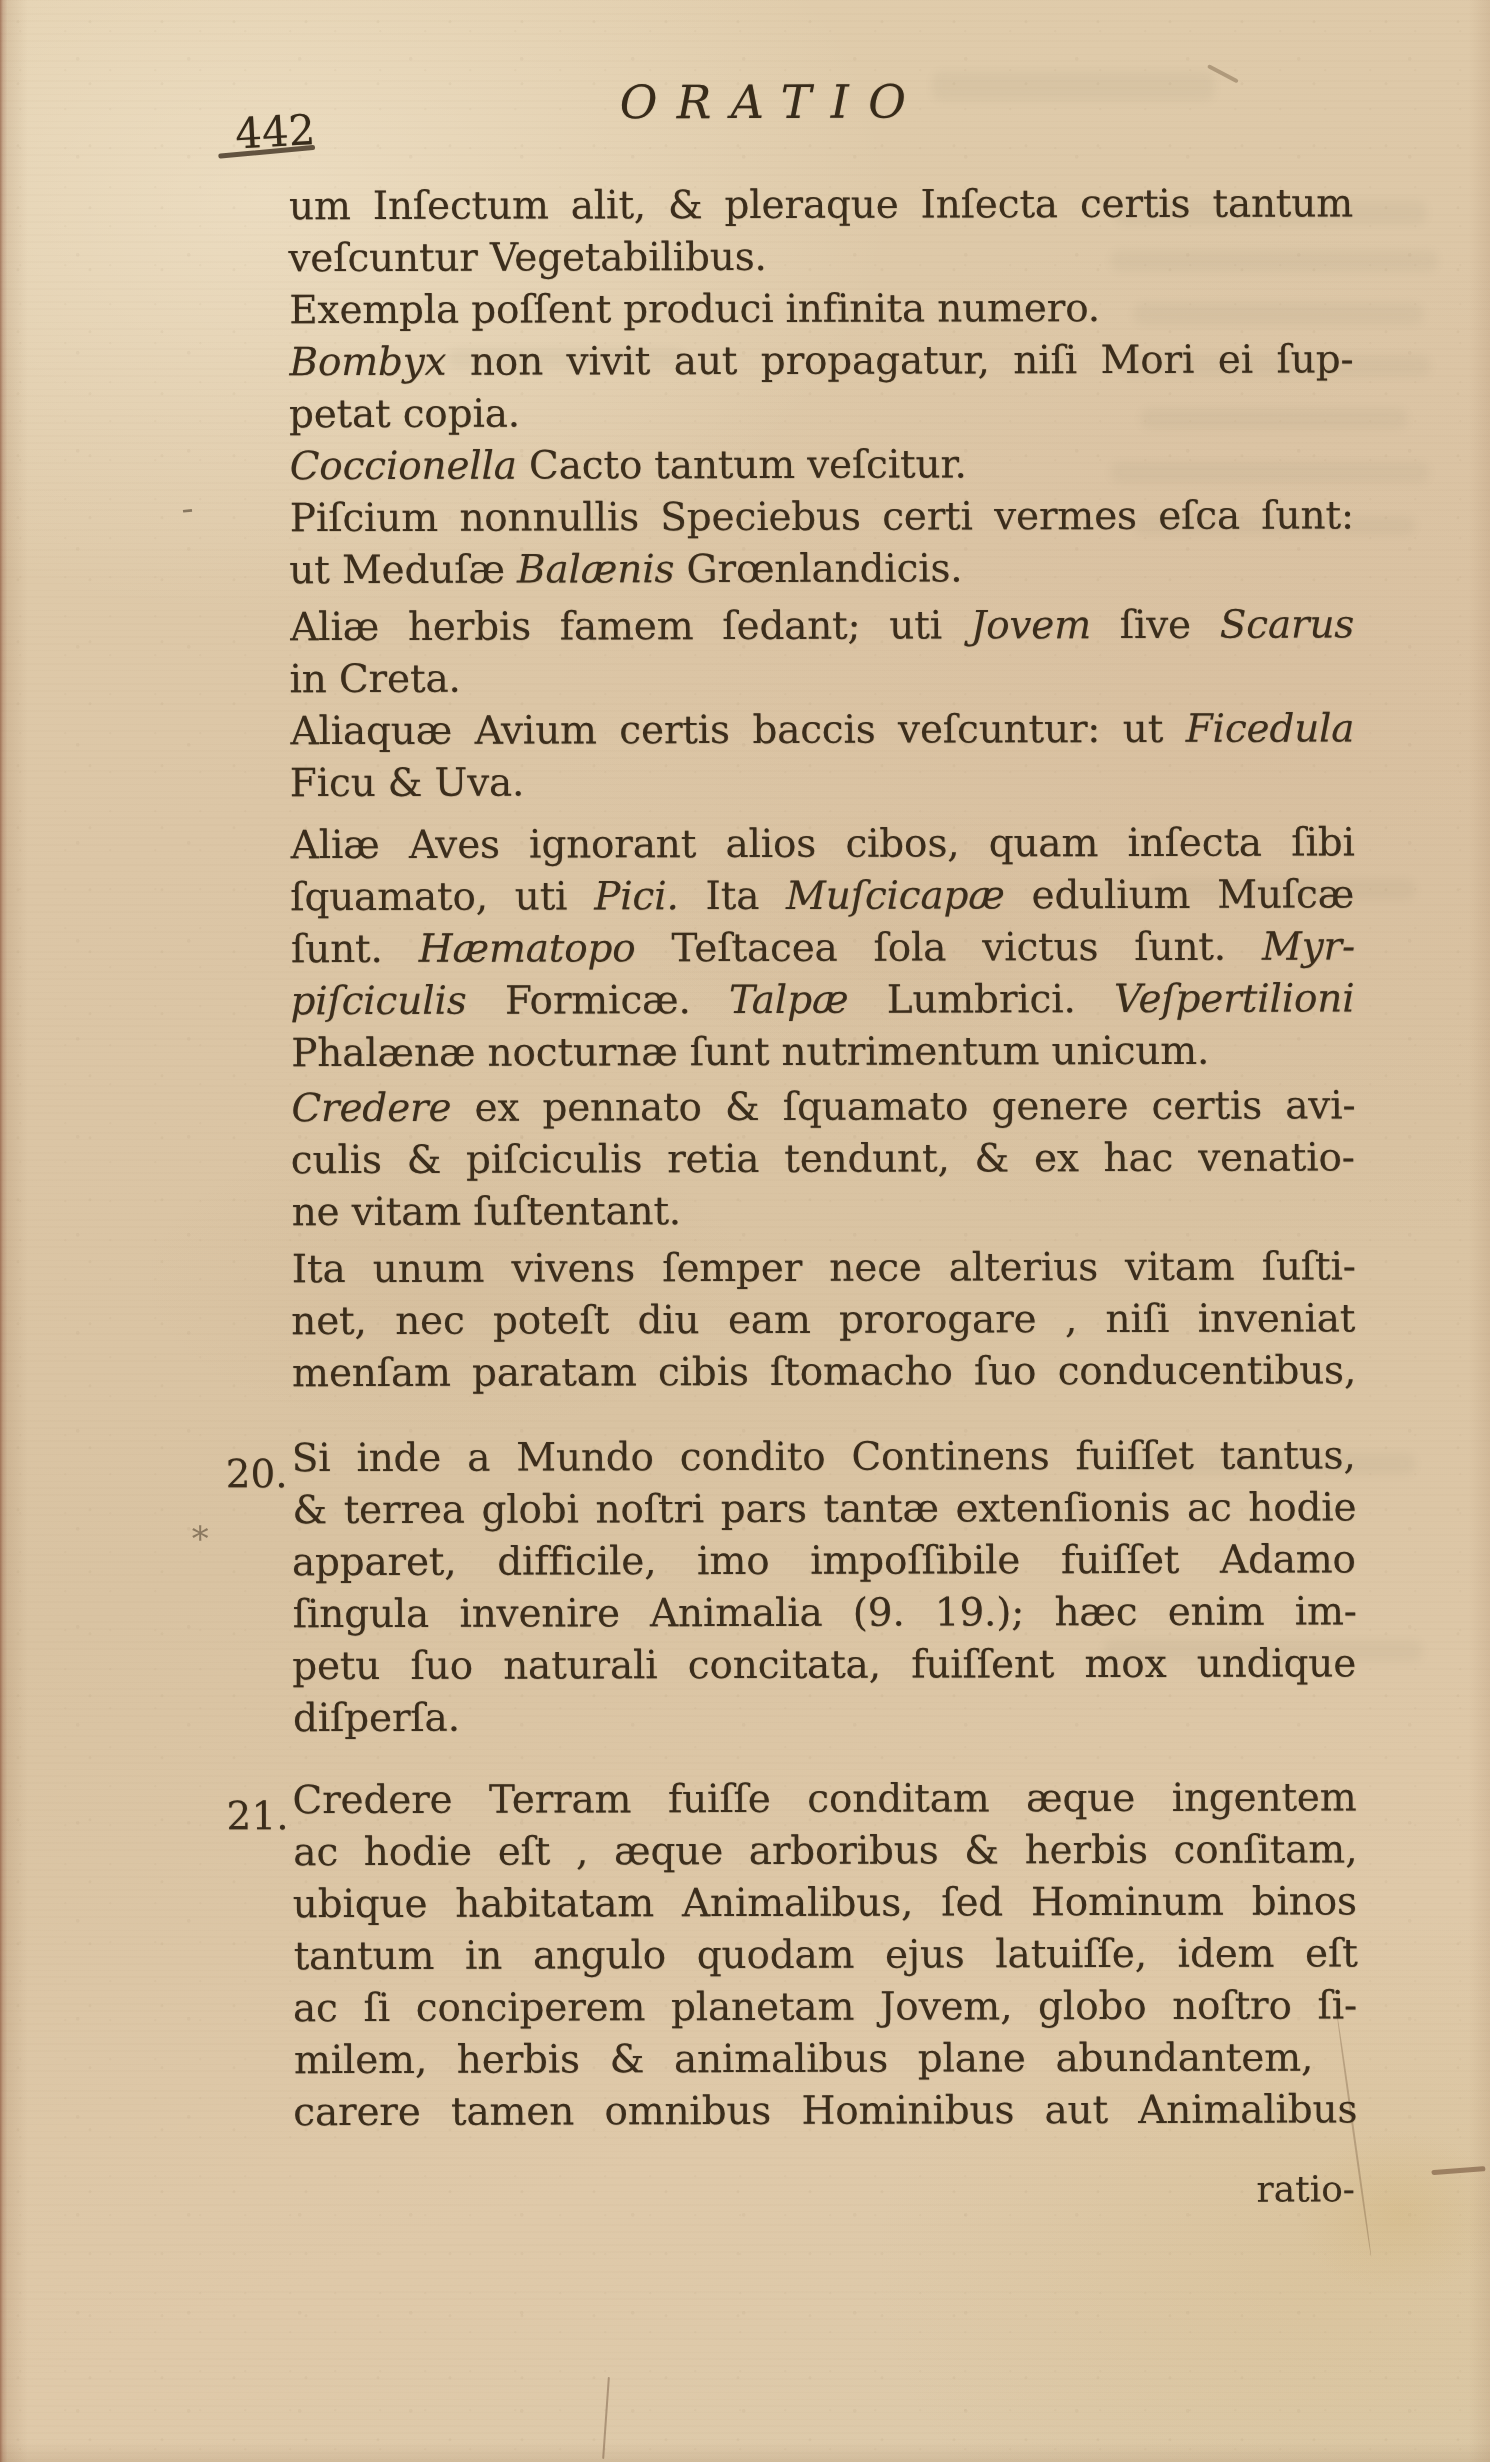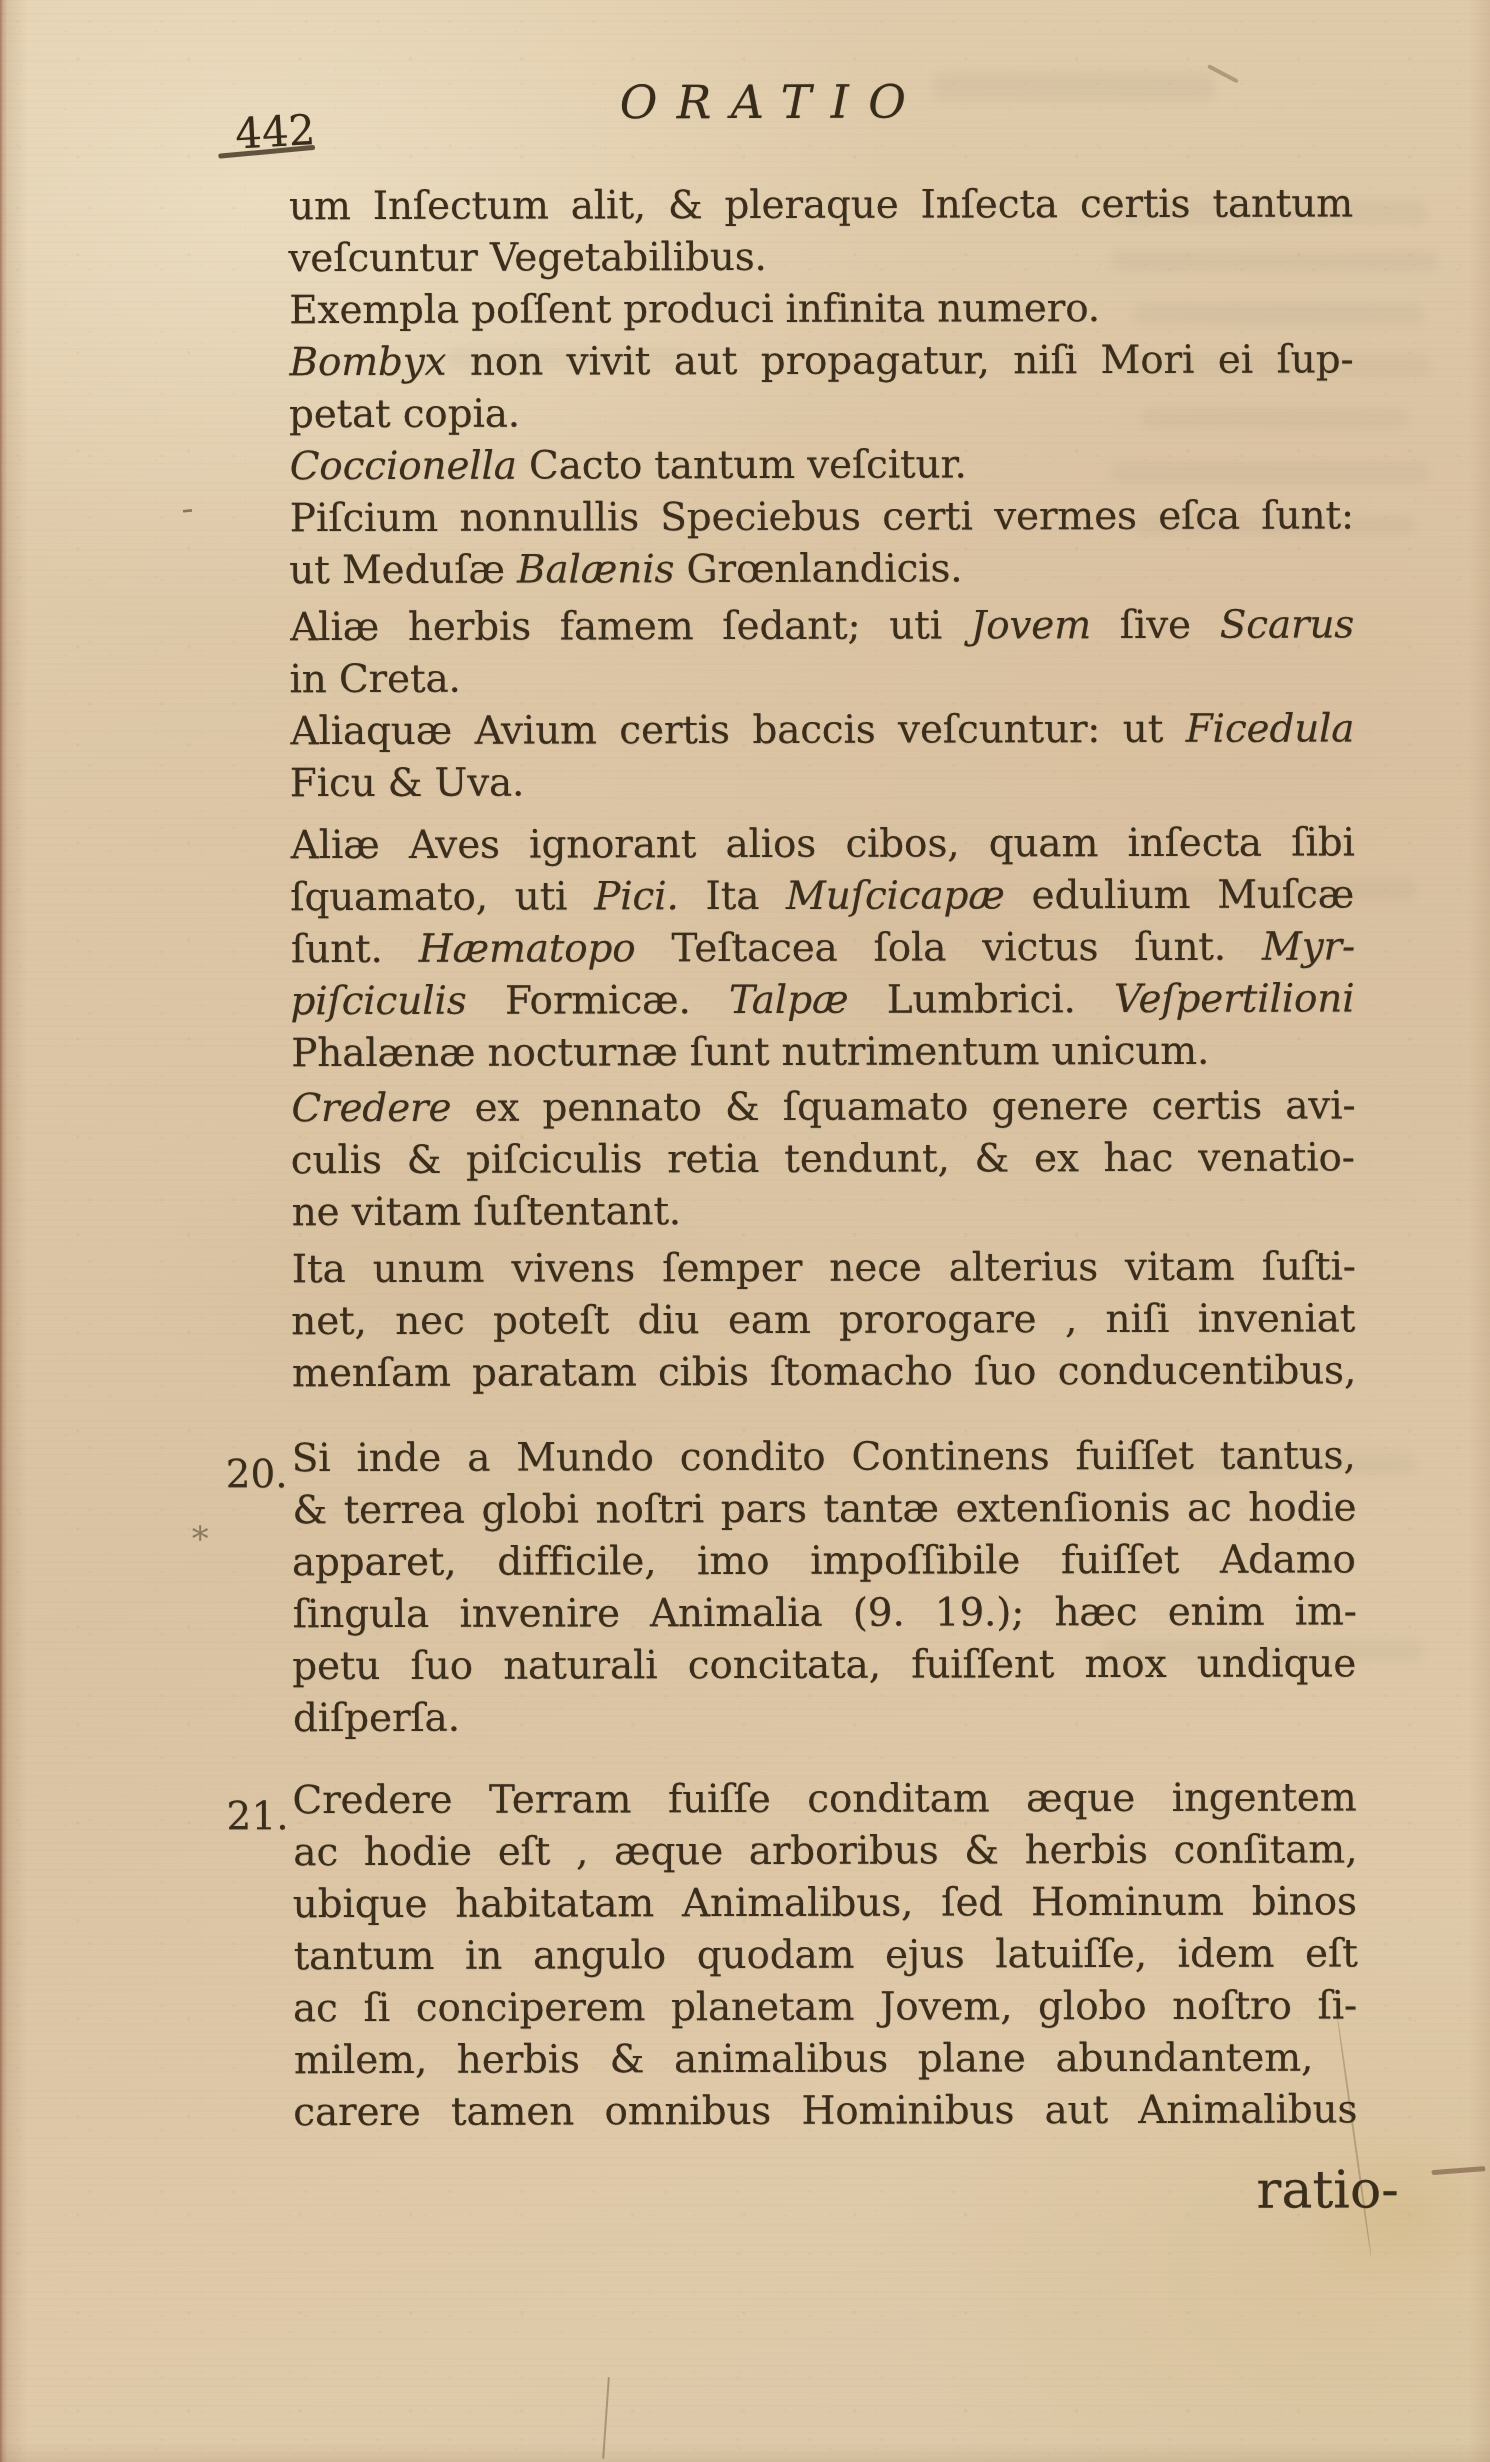--- a/index.html
+++ b/index.html
@@ -65,21 +65,21 @@
   .gap-xs{margin-top:3px}.gap-s{margin-top:5.2px}.gap-m{margin-top:9.7px}
   .gap-l{margin-top:33px}.gap-xl{margin-top:30px}
   .line{height:52px;line-height:52px;letter-spacing:-0.2px;}
   .line.j{text-align:justify;text-align-last:justify;}
   .line.j2{word-spacing:0.45em;}
   .para .line:nth-child(odd){transform:translateX(0.7px);}
   .seg.it{font-style:italic;}
   .pnum{position:absolute;left:-66px;top:16px;height:52px;line-height:52px;}
   .catchword{
     position:absolute;left:1254px;top:2165px;height:52px;line-height:52px;
-    font-size:52px;text-shadow:0 0 0.9px rgba(55,41,24,0.38);
+    font-size:36px;text-shadow:0 0 0.9px rgba(55,41,24,0.38);
   }
   .cw-dash{
     position:absolute;left:1429px;top:2170px;width:54px;height:5.2px;
     background:rgba(95,62,40,0.5);border-radius:3px;transform:rotate(-4deg);
   }
   .margin-dash{
     position:absolute;left:183px;top:486px;font-size:36px;
     opacity:0.55;transform:rotate(-6deg);
   }
   .margin-star{

